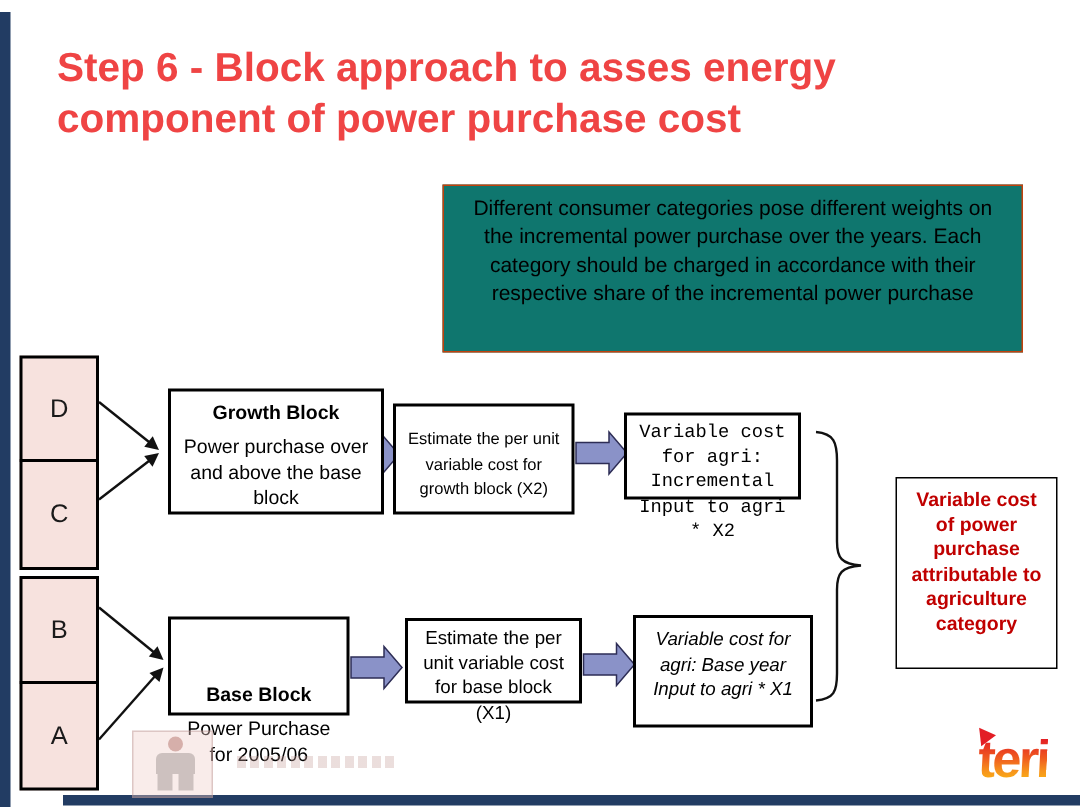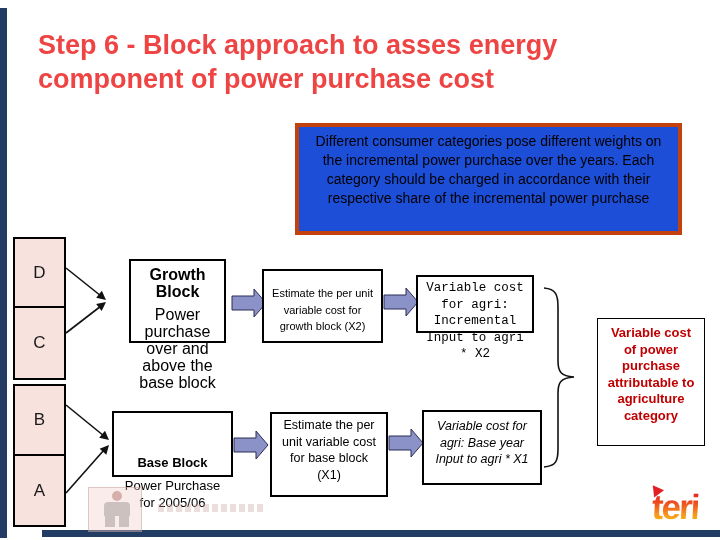--- a/index.html
+++ b/index.html
@@ -14,45 +14,45 @@
   .title{
     position:absolute;left:38px;top:28px;width:620px;
     font-size:27px;font-weight:bold;line-height:34px;color:#ef4444;
     letter-spacing:0px;
   }
 
   .box{position:absolute;background:#fff;border:2px solid #000;box-sizing:border-box;text-align:center;}
 
   .note-box{
     position:absolute;left:295px;top:123px;width:387px;height:112px;box-sizing:border-box;
-    background:#1d4ed8;border:4px solid #c2410c;
+    background:#0f766e;border:1px solid #c2410c;
     font-size:14px;line-height:19px;text-align:center;padding:5px 8px;
   }
   .merit-box{
     left:13px;top:179px;width:180px;height:42px;border-width:1px;
     font-size:13px;line-height:18px;padding-top:3px;
   }
   .stack-block{
     position:absolute;left:13px;width:53px;background:#F7E2DE;border:2px solid #000;box-sizing:border-box;
     display:flex;align-items:center;justify-content:center;
     font-size:17px;color:#1a1a1a;
   }
   .blk-d{top:237px;height:71px;}
   .blk-c{top:306px;height:74px;}
   .blk-b{top:384px;height:72px;}
   .blk-a{top:454px;height:73px;}
 
-  .growth-box{left:129px;top:259px;width:97px;height:84px;font-size:16px;line-height:17px;padding:5px 6px;}
+  .growth-box{left:112px;top:259px;width:144px;height:84px;font-size:13px;line-height:17px;padding:5px 6px;}
   .growth-box .hd{font-weight:bold;margin-bottom:6px;}
   .est-growth{left:262px;top:269px;width:121px;height:74px;font-size:11px;line-height:16.5px;padding:14px 5px;}
   .var-growth{left:416px;top:275px;width:118px;height:58px;font-size:12.5px;line-height:16.5px;padding:3px 4px;text-align:center;font-family:Liberation Mono, monospace;}
 
   .base-box{left:112px;top:411px;width:121px;height:66px;font-size:13px;line-height:17px;padding:5px 6px;}
   .base-box .hd{font-weight:bold;margin-bottom:6px;margin-top:36px;}
-  .est-base{left:270px;top:412px;width:118px;height:85px;font-size:12.5px;line-height:16.5px;padding:3px 5px;}
+  .est-base{left:270px;top:412px;width:118px;height:57px;font-size:12.5px;line-height:16.5px;padding:3px 5px;}
   .var-base{left:422px;top:410px;width:120px;height:75px;font-size:12.5px;line-height:16.5px;padding:6px 4px;text-align:center;font-style:italic;}
 
   .result-box{
     left:597px;top:318px;width:108px;height:128px;border-width:1px;
     font-size:13px;font-weight:bold;line-height:16.5px;color:#C00000;
     padding:6px 7px;
   }
 
   .diagram-svg{position:absolute;left:0;top:0;width:720px;height:540px;pointer-events:none;}
 

